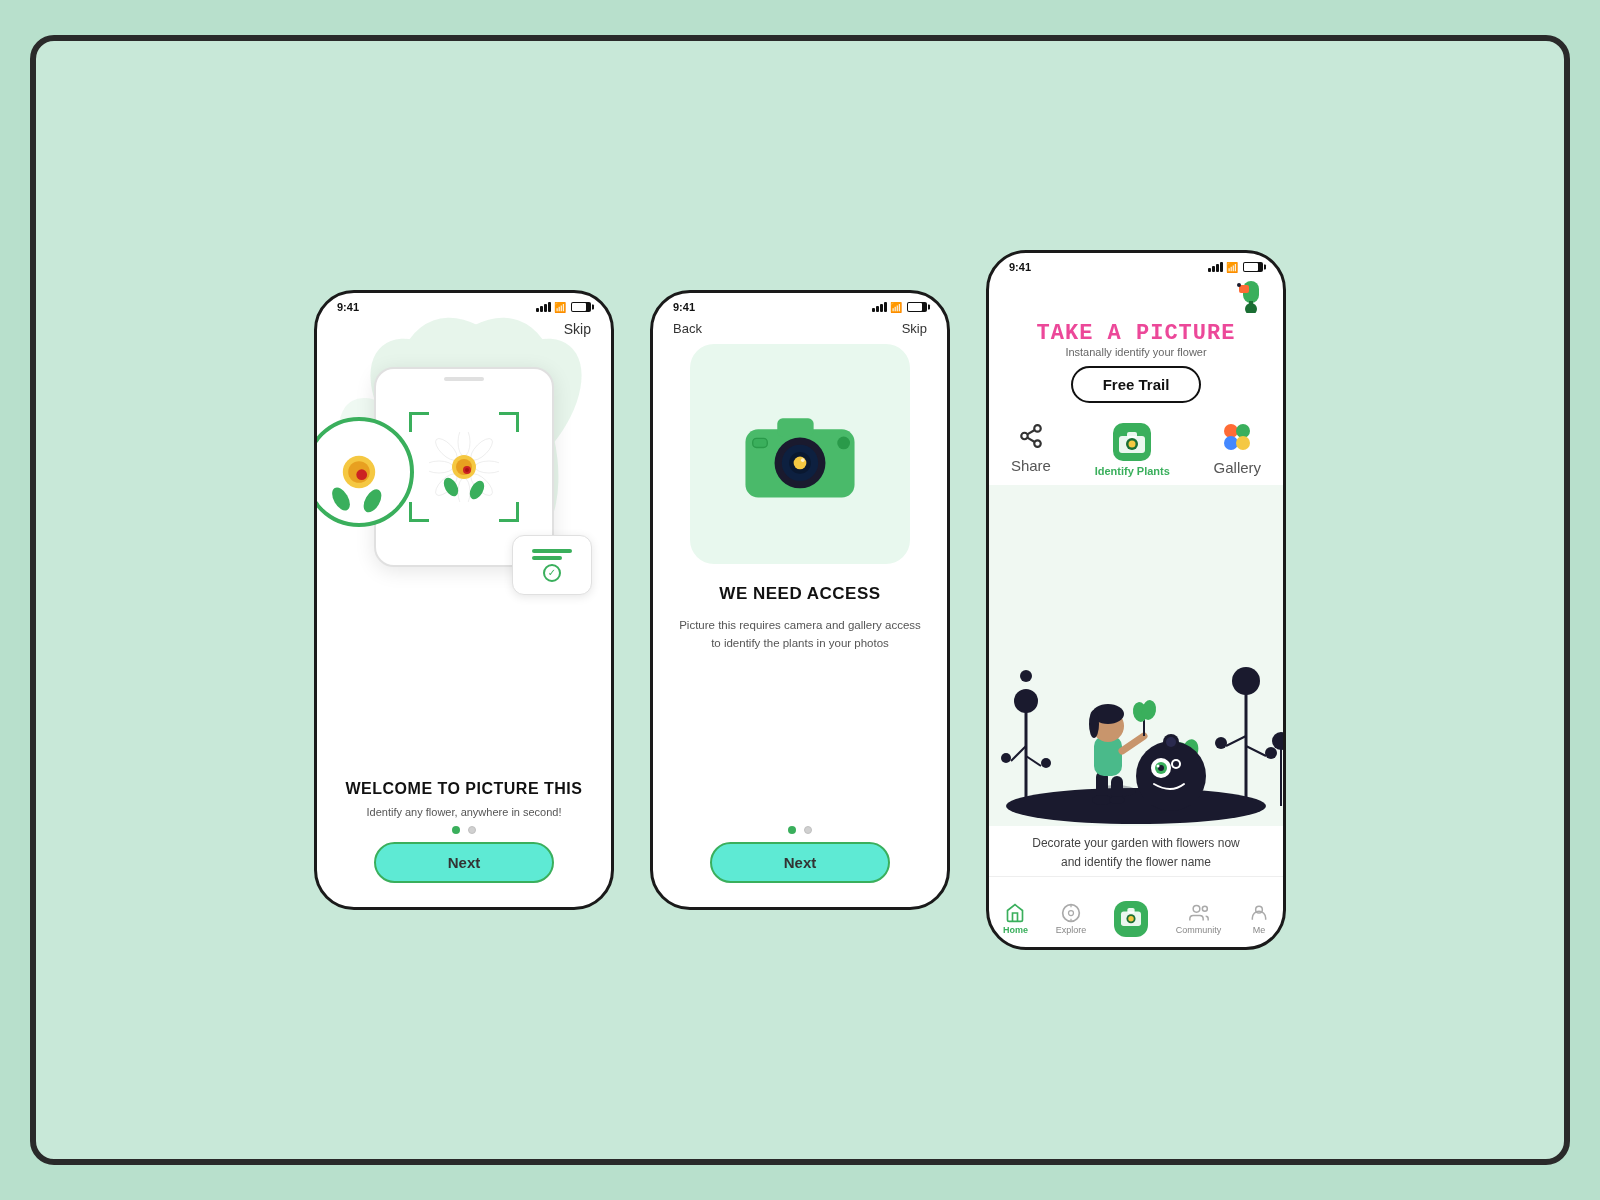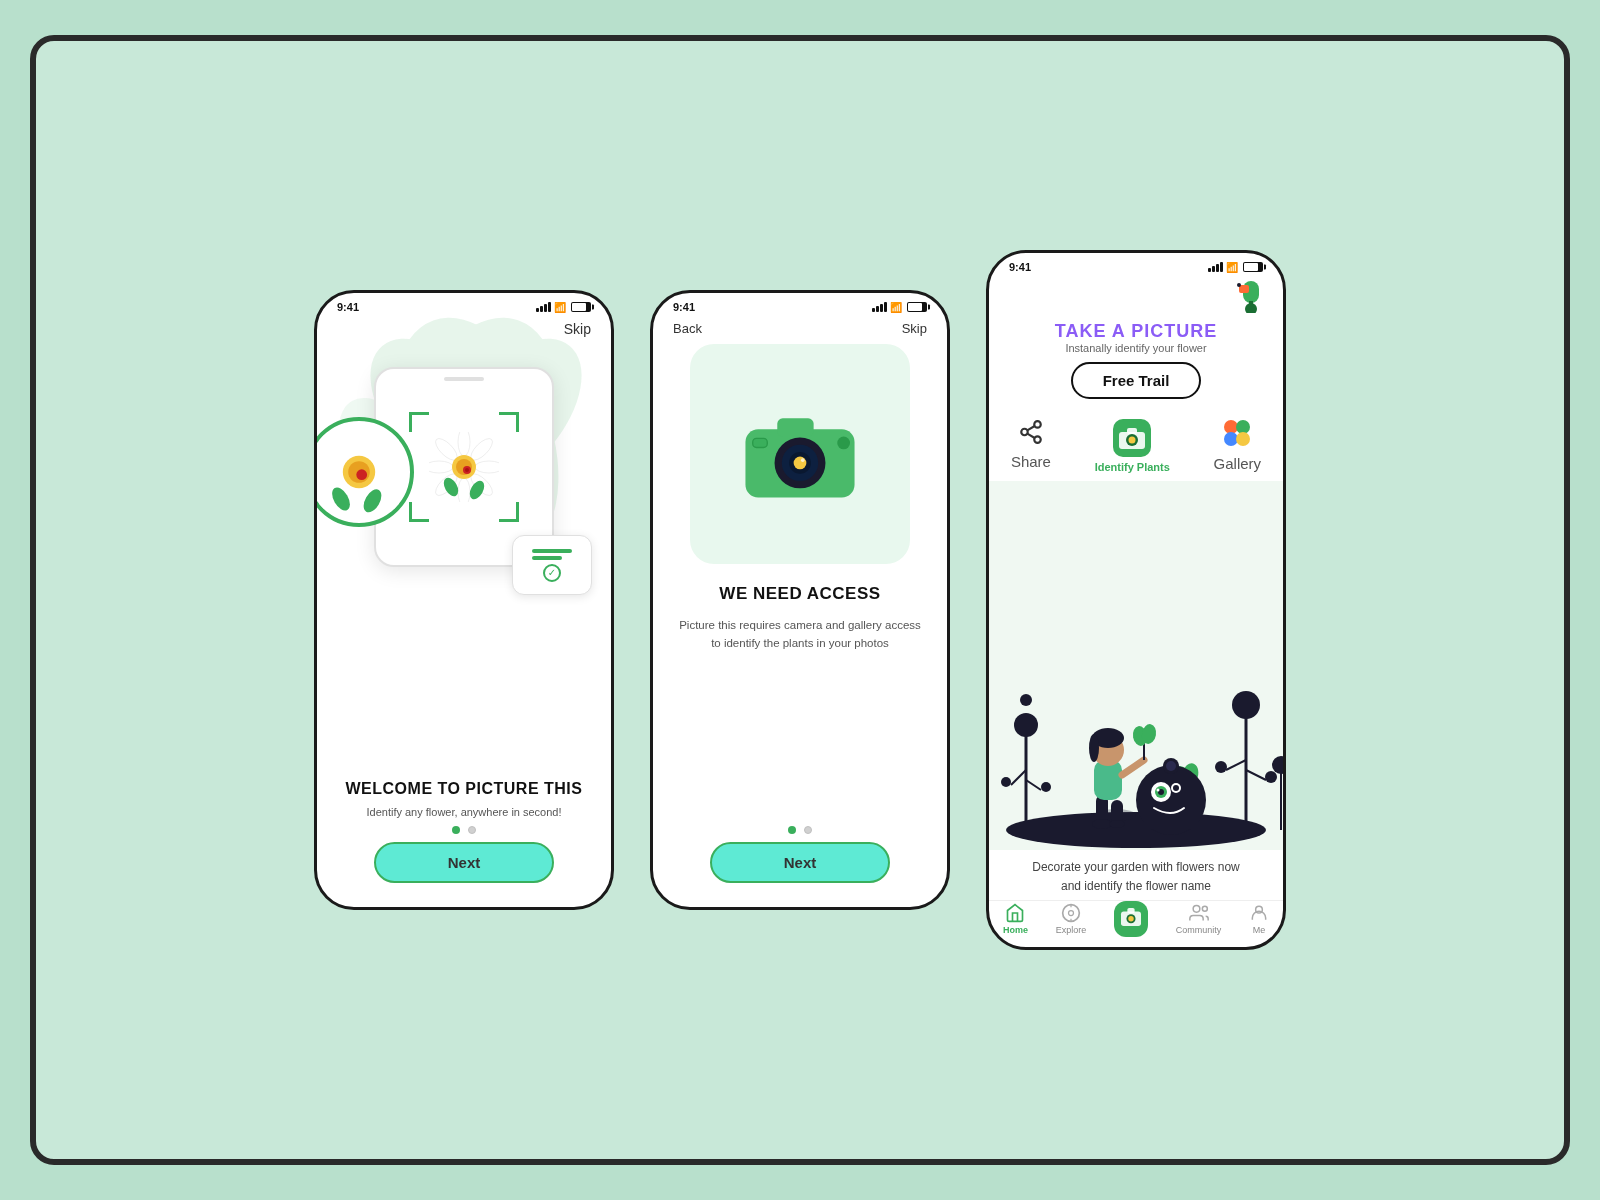--- a/index.html
+++ b/index.html
@@ -169,21 +169,21 @@
       margin-bottom: 20px;
     }
     .access-title { font-size: 17px; font-weight: 800; color: #111; text-align: center; margin-bottom: 12px; letter-spacing: 0.5px; }
     .access-desc { font-size: 11.5px; color: #555; text-align: center; line-height: 1.6; }
     .phone2-footer { padding: 16px 20px 24px; display: flex; flex-direction: column; align-items: center; gap: 8px; }
 
     
     .phone3-content { flex: 1; display: flex; flex-direction: column; }
     .phone3-header-row { display: flex; justify-content: flex-end; padding: 4px 16px 0; }
     .take-pic-section { display: flex; flex-direction: column; align-items: center; padding: 4px 16px 8px; }
-    .take-title { font-size: 18px; font-weight: 800; color: #8b5cf6; letter-spacing: 1px; text-align: center; }
+    .take-title { font-size: 22px; font-weight: 800; color: #ec4899; letter-spacing: 1px; text-align: center; font-family: Liberation Mono, monospace; }
     .take-sub { font-size: 11px; color: #666; text-align: center; margin-bottom: 8px; }
     .free-trail-btn {
       border: 2px solid #111;
       border-radius: 25px;
       padding: 8px 30px;
       font-size: 15px;
       font-weight: 600;
       color: #111;
       background: white;
       cursor: pointer;
@@ -192,21 +192,21 @@
     .action-row { display: flex; justify-content: space-around; width: 100%; padding: 4px 0 0; }
     .action-item { display: flex; flex-direction: column; align-items: center; gap: 4px; }
     .action-label { font-size: 15px; color: #555; }
     .action-label-green { font-size: 11px; color: #3aaf5c; font-weight: 600; }
     .illus-section { flex: 1; background: #f0f8f2; display: flex; align-items: center; justify-content: center; position: relative; overflow: hidden; margin: 0 0 0; }
     
     .bottom-nav {
       display: flex;
       justify-content: space-around;
       align-items: center;
-      padding: 0 0 10px;
+      padding: 24px 0 10px;
       border-top: 1px solid #eee;
       flex-shrink: 0;
     }
     .nav-item { display: flex; flex-direction: column; align-items: center; gap: 2px; cursor: pointer; }
     .nav-label { font-size: 9px; color: #888; }
     .nav-label-active { font-size: 9px; color: #3aaf5c; font-weight: 600; }
 
     .desc-section { padding: 8px 20px 4px; text-align: center; }
     .desc-text { font-size: 12px; color: #444; line-height: 1.6; }
 

